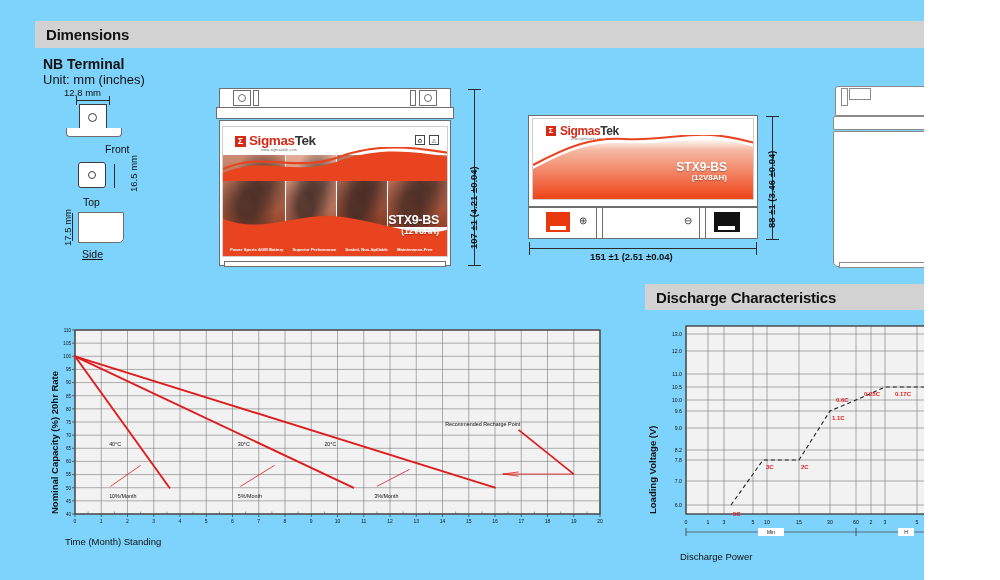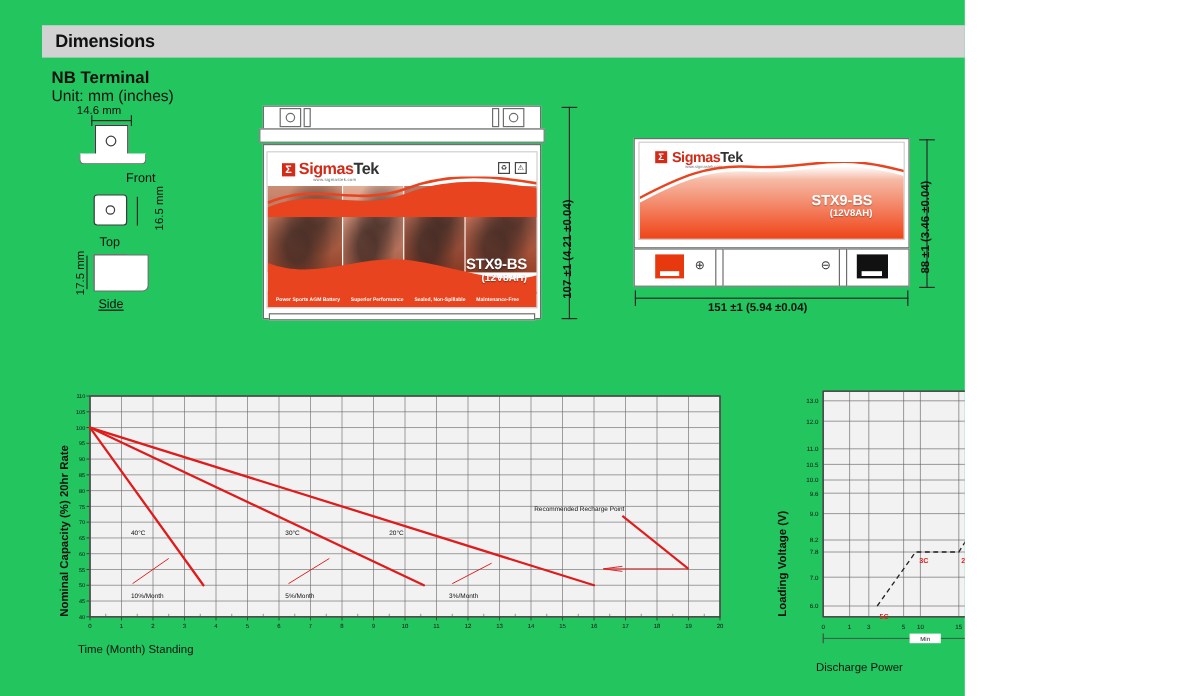--- a/index.html
+++ b/index.html
@@ -3,24 +3,24 @@
 <meta charset="utf-8">
 <style>
   * { box-sizing: border-box; }
   html, body {
     margin: 0; padding: 0;
     background: #ffffff;
     font-family: "Liberation Sans", sans-serif;
   }
   #page {
     position: relative;
-    width: 804px;
+    width: 924px;
     height: 580px;
     overflow: hidden;
-    background: #22c55e;
+    background: #7dd3fc;
   }
 
   
   .sec-bar {
     position: absolute;
     background: #d2d2d2;
     display: flex;
     align-items: center;
   }
   .sec-bar .sec-title {
@@ -175,21 +175,21 @@
 
 <div id="page">
 
   <div class="sec-bar" id="bar-dimensions">
     <span class="sec-title">Dimensions</span>
   </div>
 
   <div id="nb-title">NB Terminal</div>
   <div id="nb-unit">Unit: mm (inches)</div>
 
-  <div class="dimtxt" style="left:64px; top:87px;">14.6 mm</div>
+  <div class="dimtxt" style="left:64px; top:87px;">12.8 mm</div>
   <div class="arrowline" style="left:76px; top:100px; width:34px; height:1px;"></div>
   <div class="arrowline" style="left:76px; top:96px; width:1px; height:9px;"></div>
   <div class="arrowline" style="left:109px; top:96px; width:1px; height:9px;"></div>
 
   <div class="term-box" style="left:79px; top:104px; width:28px; height:27px;"></div>
   <div class="term-circle" style="left:88px; top:113px; width:9px; height:9px;"></div>
   <div class="outline" style="left:66px; top:128px; width:56px; height:9px; border-top:none; border-radius:0 0 4px 4px;"></div>
   <div class="viewlbl" style="left:78px; top:143px;padding-left:27px;">Front</div>
 
   <div class="term-box" style="left:78px; top:162px; width:28px; height:26px; border-radius:3px;"></div>
@@ -280,21 +280,21 @@
   <div style="position:absolute; left:714px; top:212px; width:26px; height:20px; background:#111;"></div>
   <div style="position:absolute; left:718px; top:226px; width:17px; height:3.5px; background:#fff;"></div>
   <div class="outline" style="left:596px; top:207px; width:7px; height:32px;"></div>
   <div class="outline" style="left:699px; top:207px; width:7px; height:32px;"></div>
   <div style="position:absolute; left:579px; top:215px; font-size:10px; color:#333;">⊕</div>
   <div style="position:absolute; left:684px; top:215px; font-size:10px; color:#333;">⊖</div>
 
   <div class="arrowline" style="left:529px; top:248px; width:228px; height:1px;"></div>
   <div class="arrowline" style="left:529px; top:242px; width:1px; height:13px;"></div>
   <div class="arrowline" style="left:756px; top:242px; width:1px; height:13px;"></div>
-  <div class="dimtxt" style="left:590px; top:251px; font-weight:bold;">151 ±1 (5.94 ±0.04)</div>
+  <div class="dimtxt" style="left:590px; top:251px; font-weight:bold;">151 ±1 (2.51 ±0.04)</div>
 
   <div class="arrowline" style="left:772px; top:116px; width:1px; height:124px;"></div>
   <div class="arrowline" style="left:766px; top:116px; width:13px; height:1px;"></div>
   <div class="arrowline" style="left:766px; top:239px; width:13px; height:1px;"></div>
   <div class="dimtxt rot90" style="left:766px; top:228px; font-weight:bold;">88 ±1 (3.46 ±0.04)</div>
 
   <div class="outline-d" style="left:835px; top:86px; width:118px; height:30px; border-radius:3px 3px 0 0;"></div>
   <div class="outline-d" style="left:841px; top:88px; width:7px; height:18px;"></div>
   <div class="outline-d" style="left:849px; top:88px; width:22px; height:12px;"></div>
   <div class="outline-d" style="left:833px; top:116px; width:122px; height:14px; border-radius:2px;"></div>
@@ -449,20 +449,23 @@
         <line x1="75.4375" y1="168.4" x2="105.625" y2="147.37142857142857" stroke="#e01b1b" stroke-width="0.8"></line>
         <line x1="205.375" y1="168.4" x2="239.5" y2="147.37142857142857" stroke="#e01b1b" stroke-width="0.8"></line>
         <line x1="341.875" y1="168.4" x2="374.6875" y2="151.31428571428572" stroke="#e01b1b" stroke-width="0.8"></line>
         <line x1="483.625" y1="111.88571428571429" x2="538.75" y2="156.04571428571427" stroke="#e01b1b" stroke-width="1.7"></line>
         <line x1="467.87500000000006" y1="156.04571428571427" x2="538.75" y2="156.04571428571427" stroke="#e01b1b" stroke-width="0.8"></line>
         <line x1="467.87500000000006" y1="156.04571428571427" x2="483.625" y2="153.94285714285715" stroke="#e01b1b" stroke-width="0.8"></line>
         <line x1="467.87500000000006" y1="156.04571428571427" x2="483.625" y2="158.14857142857144" stroke="#e01b1b" stroke-width="0.8"></line>
       </svg>
   </div>
 
+  <div class="sec-bar" id="bar-dis">
+    <span class="sec-title">Discharge Characteristics</span>
+  </div>
 
   <div class="chart-wrap" id="chart-dis" style="left:640px; top:318px; width:350px; height:255px;">
     <div class="ylab rot90" style="left:7px; top:196px;">Loading  Voltage (V)</div>
     <div class="axis-title" style="left:40px; top:233px;">Discharge Power</div>
     <svg id="svg-dis" style="position:absolute; left:0; top:0; width:350px; height:255px;">
         <rect x="46" y="8" width="288" height="188" fill="#f2f2f2" stroke="#555" stroke-width="0.9"></rect>
         <line x1="46" y1="187" x2="334" y2="187" stroke="#6a6a6a" stroke-width="0.55"></line>
         <text x="42" y="189" font-family="&quot;Liberation Sans&quot;, sans-serif" font-size="5.2" fill="#111" text-anchor="end">6.0</text>
         <line x1="46" y1="163" x2="334" y2="163" stroke="#6a6a6a" stroke-width="0.55"></line>
         <text x="42" y="165" font-family="&quot;Liberation Sans&quot;, sans-serif" font-size="5.2" fill="#111" text-anchor="end">7.0</text>

